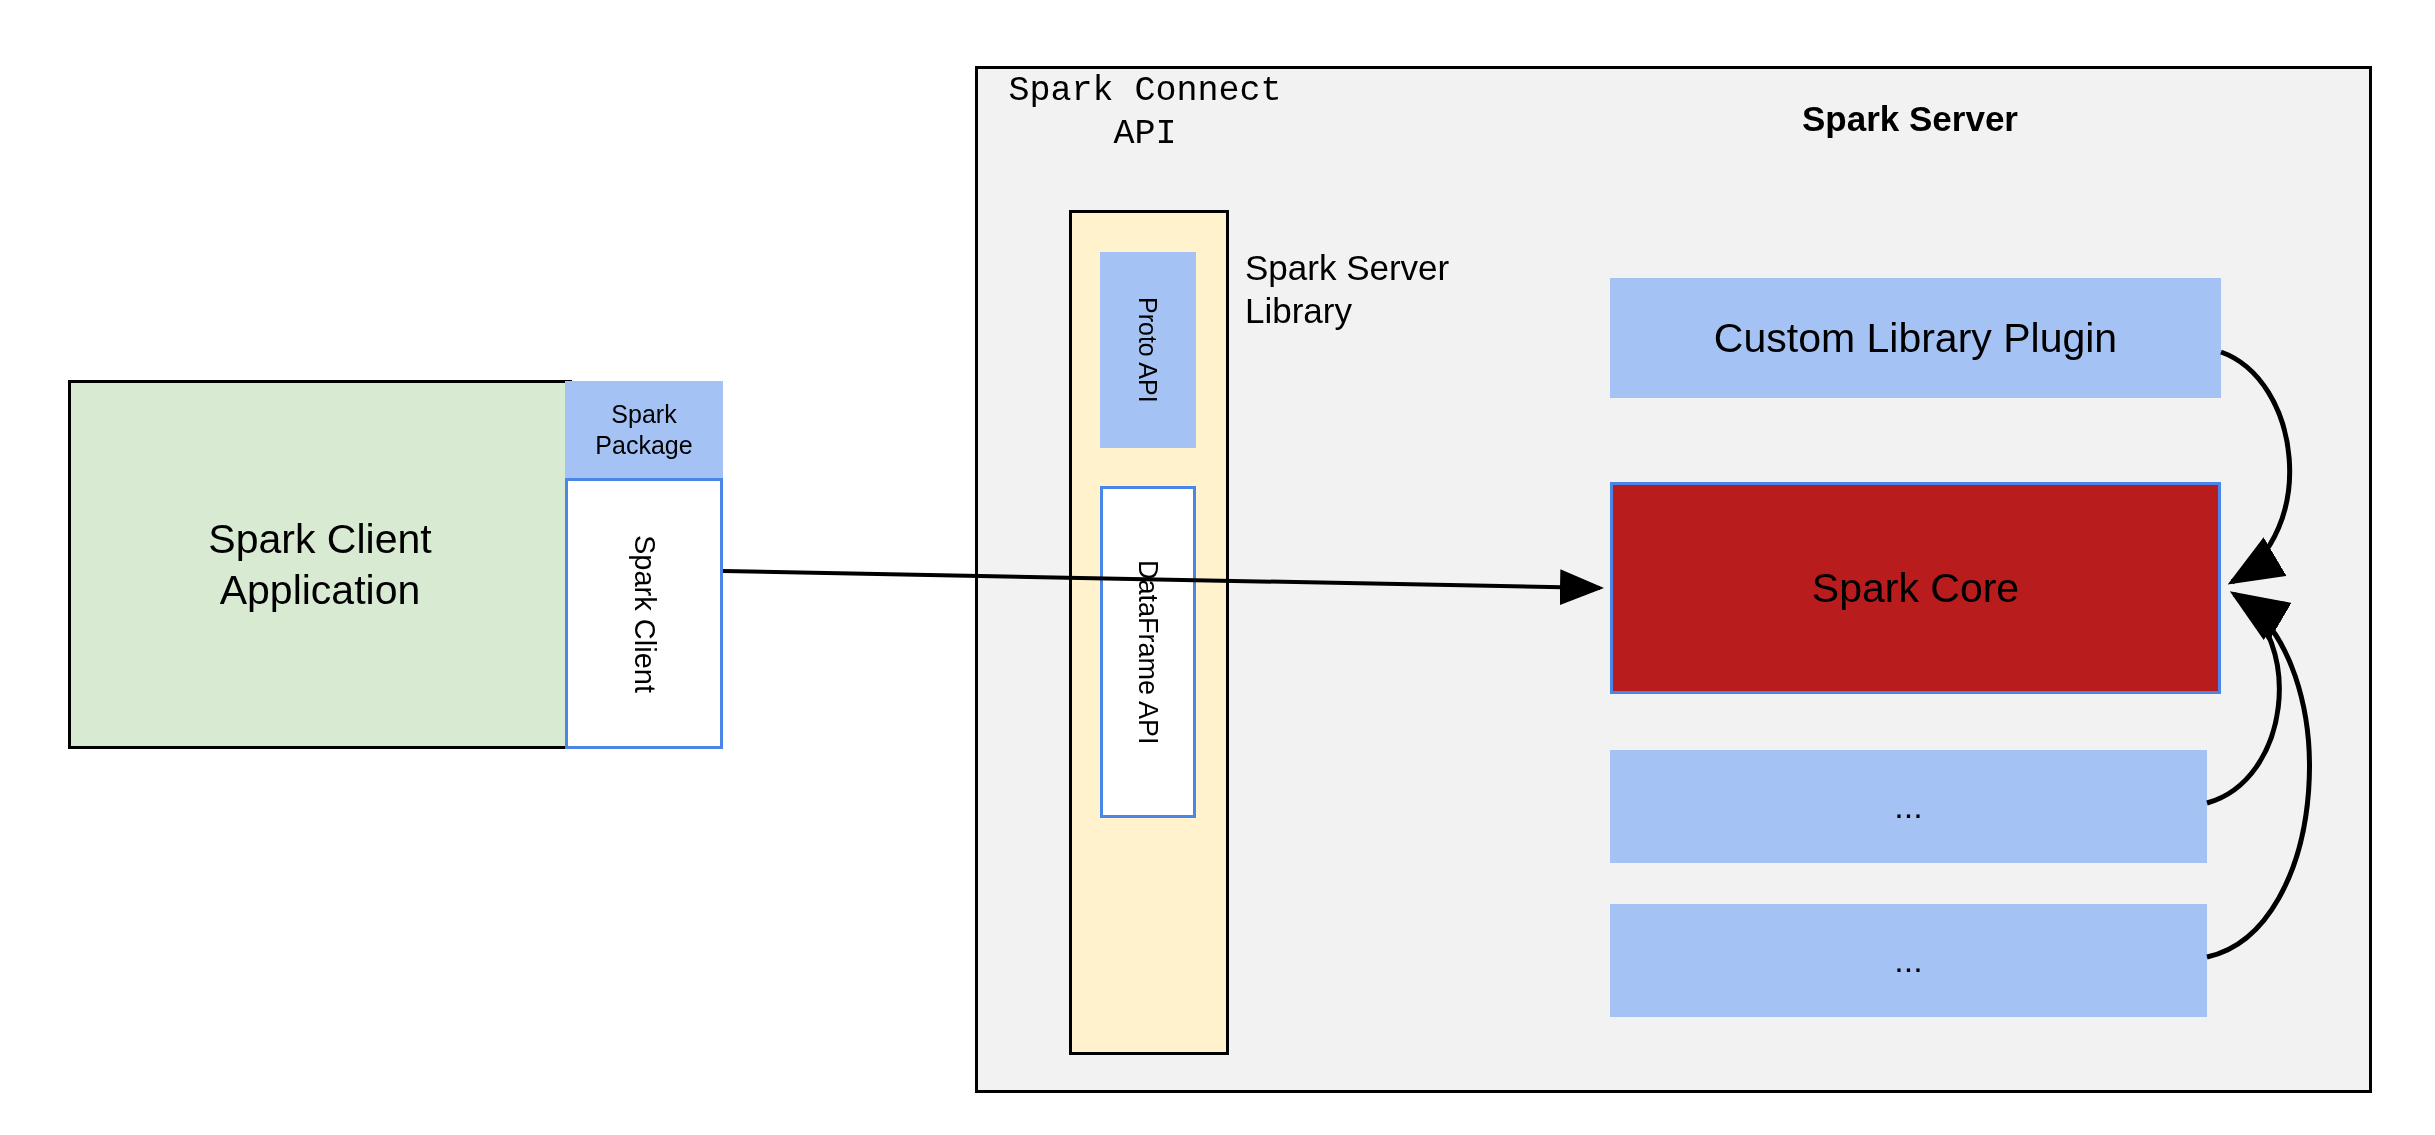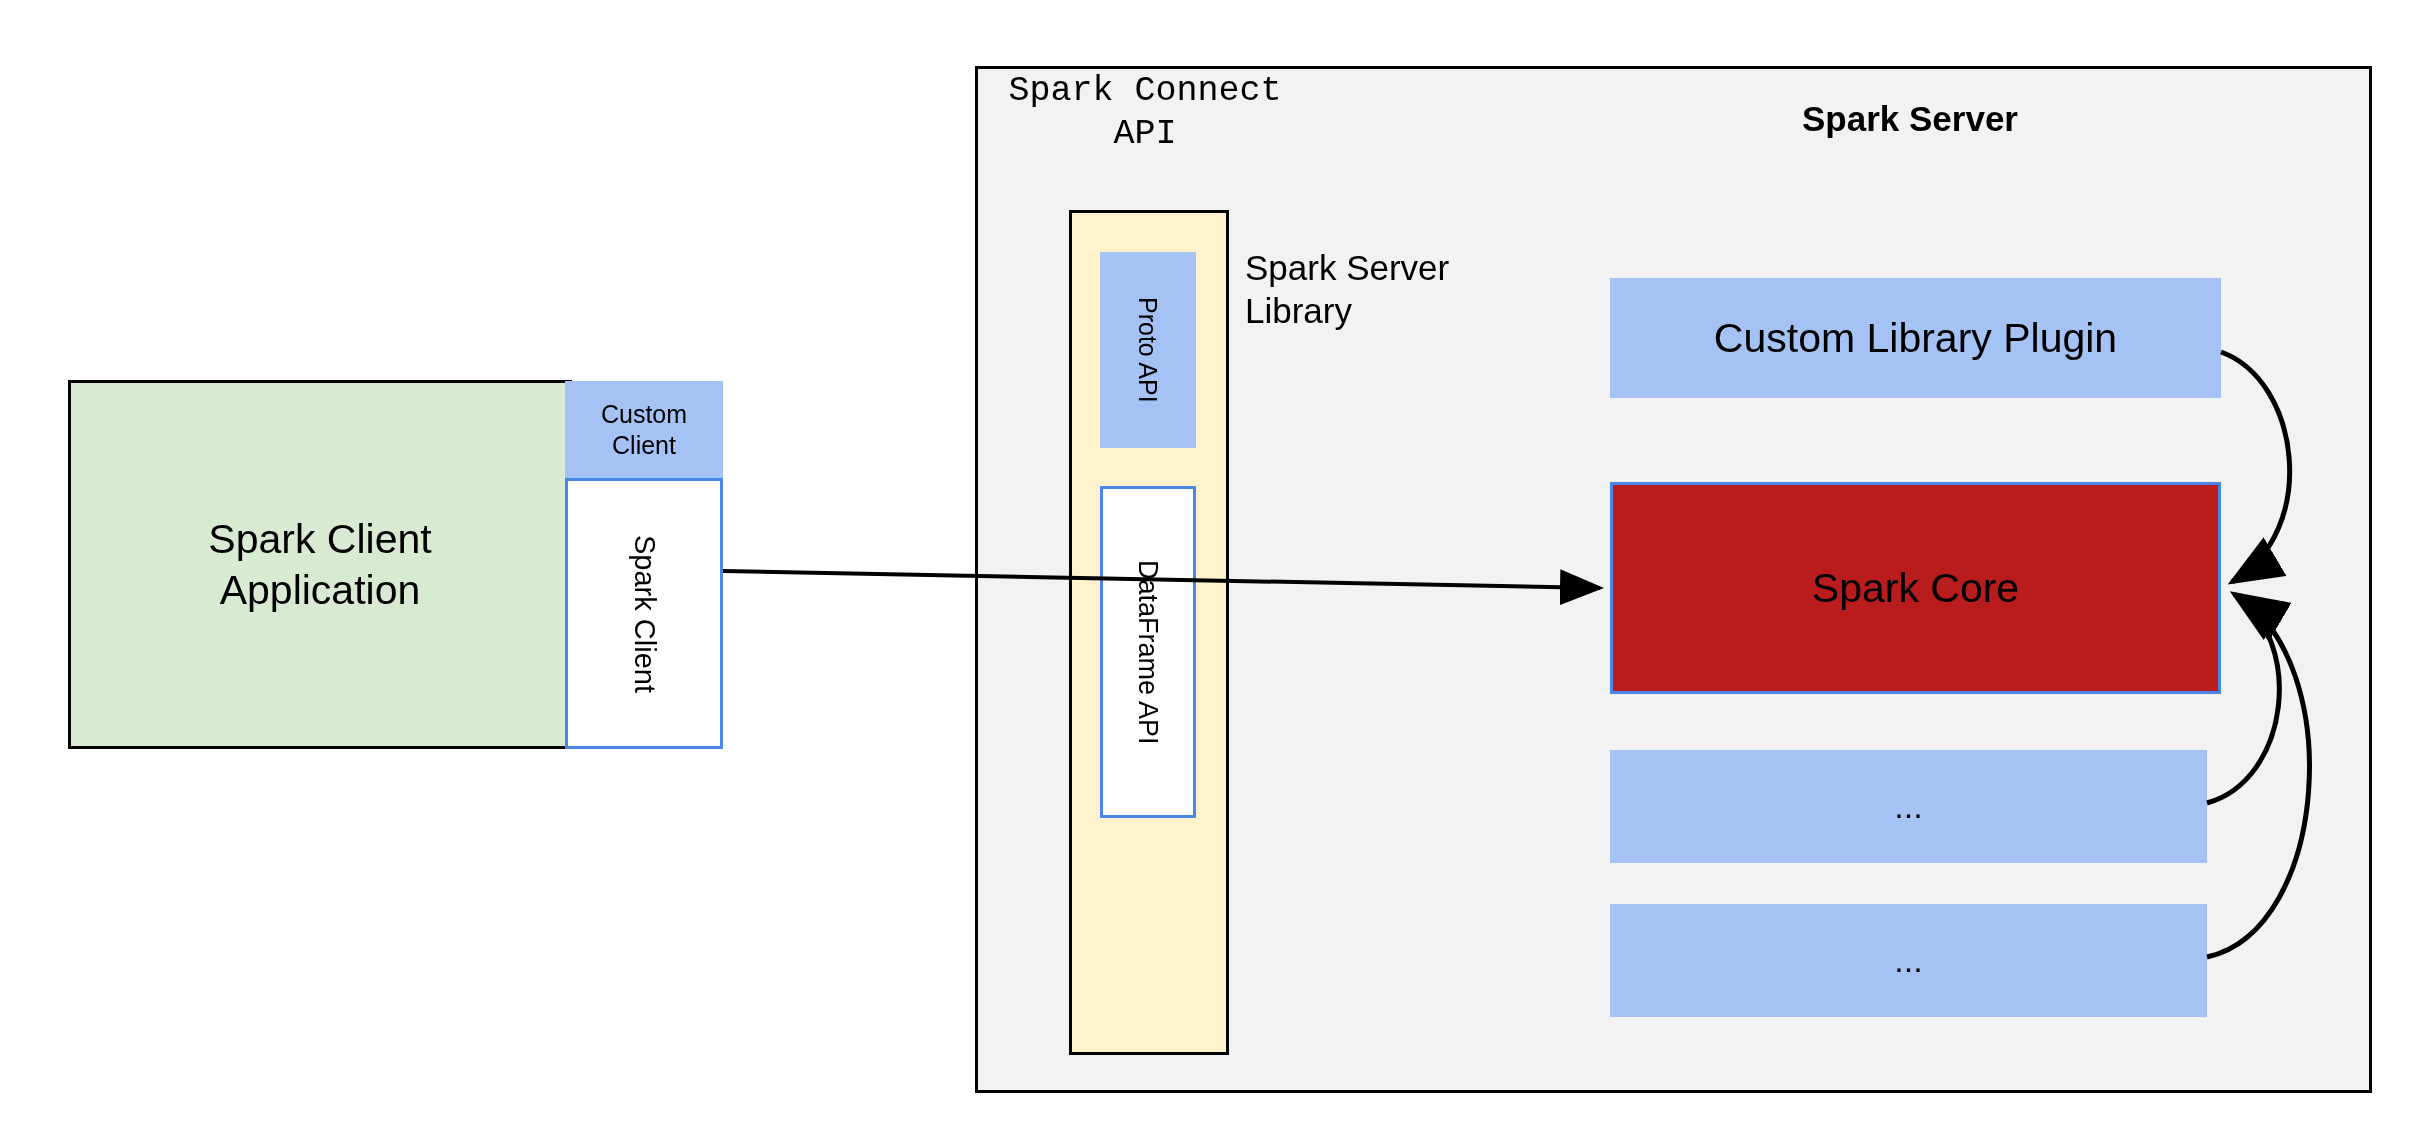--- a/index.html
+++ b/index.html
@@ -248,22 +248,22 @@
 
   <div class="box" id="client-app">
     <span>
       <span>Spark Client</span><br>
       <span>Application</span>
     </span>
   </div>
 
   <div class="box" id="client-package">
     <span>
-      <span>Custom</span><br>
-      <span>Client</span>
+      <span>Spark</span><br>
+      <span>Package</span>
     </span>
   </div>
 
   <div class="box" id="spark-client">
     <span class="vtext">Spark Client</span>
   </div>
 
   <svg id="arrows" viewBox="0 0 2435 1135" xmlns="http://www.w3.org/2000/svg">
     <defs>
       <marker id="arrowhead" markerWidth="11" markerHeight="9" refX="10" refY="4.5" orient="auto" markerUnits="strokeWidth">

